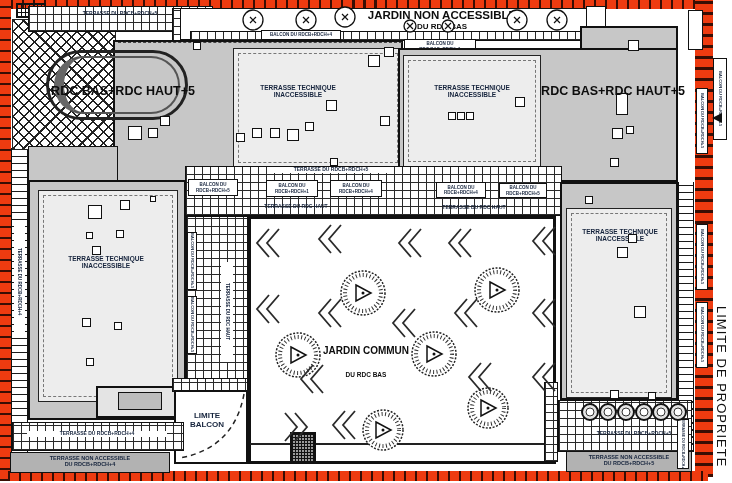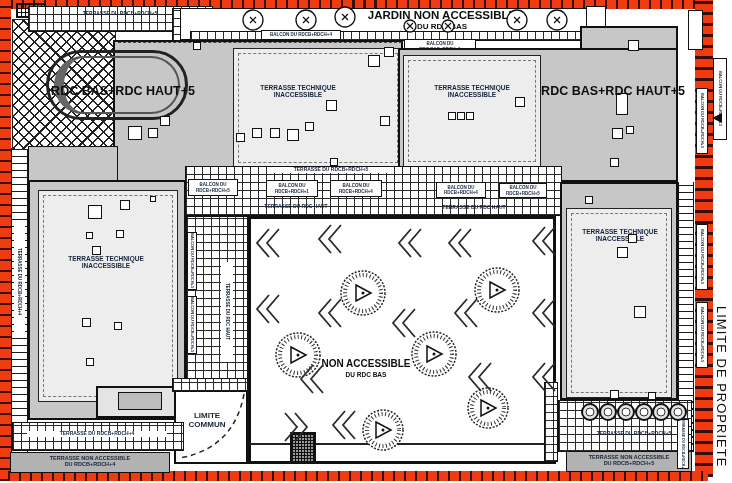--- a/index.html
+++ b/index.html
@@ -123,31 +123,31 @@
 
   <div class="abs grid" style="left:186px;top:216px;width:62px;height:164px"></div>
   <div class="lbl vtext" style="left:221px;top:262px;width:12px;height:100px;font-size:4.5px;background:#fff">TERRASSE DU RDC HAUT</div>
   <div class="plq vtext" style="left:187px;top:232px;width:10px;height:58px;font-size:4px">BALCON DU RDCB+RDCH+5</div>
   <div class="plq vtext" style="left:187px;top:296px;width:10px;height:58px;font-size:4px">BALCON DU RDCB+RDCH+5</div>
 
   <div class="abs" style="left:248px;top:216px;width:308px;height:248px;background:#fff;border:3px solid #111"></div>
   <div class="abs" style="left:250px;top:443px;width:304px;height:2px;background:#222"></div>
   <div class="abs" style="left:290px;top:432px;width:26px;height:32px;background-color:#9a9a9a;border:2px solid #111;background-image:repeating-linear-gradient(90deg,#111 0 1px,transparent 1px 3px),repeating-linear-gradient(0deg,#111 0 1px,transparent 1px 3px)"></div>
   <div class="abs grid" style="left:544px;top:382px;width:14px;height:80px"></div>
-  <div class="lbl blk" style="left:296px;top:358px;width:140px;font-size:10px">NON ACCESSIBLE</div>
+  <div class="lbl blk" style="left:296px;top:345px;width:140px;font-size:10px">JARDIN COMMUN</div>
   <div class="lbl blk" style="left:296px;top:371px;width:140px;font-size:6.5px">DU RDC BAS</div>
 
   <div class="abs grid" style="left:172px;top:378px;width:76px;height:14px"></div>
   <div class="abs" style="left:174px;top:390px;width:74px;height:74px;background:#fff;border:2px solid #111"></div>
   <svg class="abs" style="left:176px;top:390px;overflow:visible" width="70" height="72">
     <path d="M 68 4 Q 58 58 4 68" fill="none" stroke="#222" stroke-width="1.5" stroke-dasharray="5 4"></path>
   </svg>
   <div class="lbl" style="left:177px;top:412px;width:60px;font-size:8px">
     <div>LIMITE</div>
-    <div>COMMUN</div>
+    <div>BALCON</div>
   </div>
 
   <div class="abs grid" style="left:12px;top:422px;width:172px;height:29px"></div>
   <div class="lbl" style="left:27px;top:431px;width:140px;font-size:5px;background:#fff">TERRASSE DU RDCB+RDCH+4</div>
   <div class="abs dark" style="left:10px;top:452px;width:160px;height:21px"></div>
   <div class="lbl" style="left:20px;top:455px;width:140px;font-size:5.5px">
     <div>TERRASSE NON ACCESSIBLE</div>
     <div>DU RDCB+RDCH+4</div>
   </div>
 

